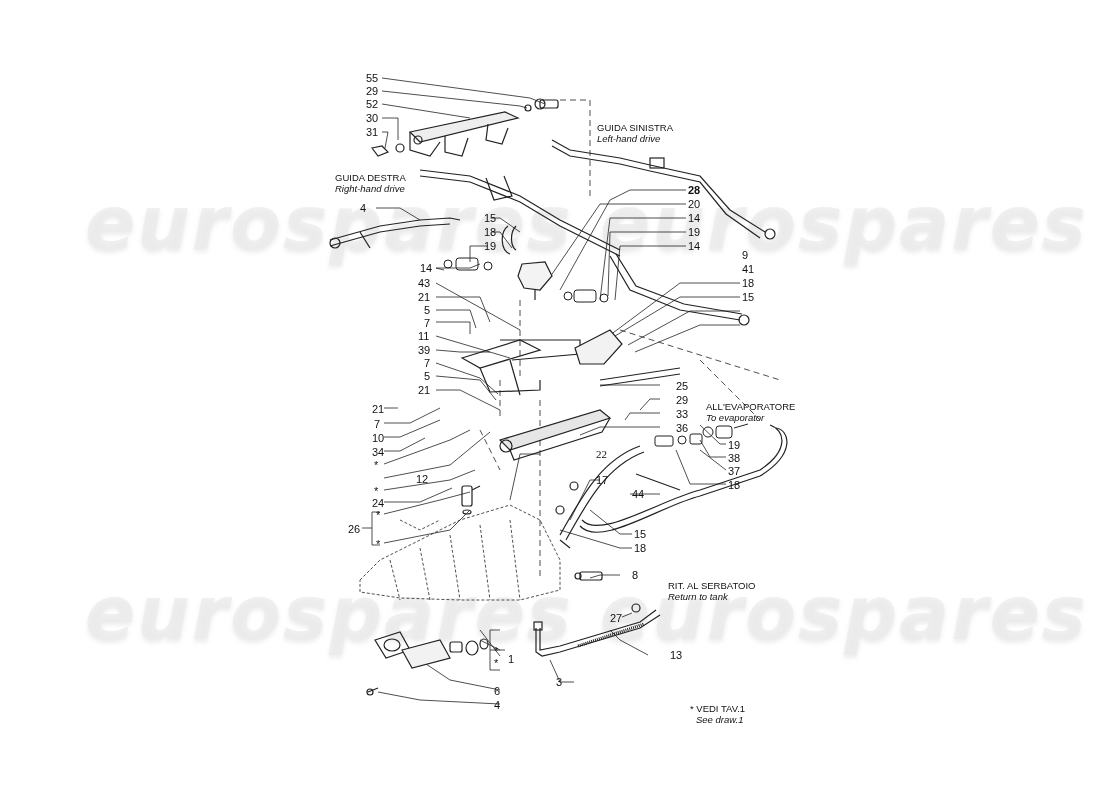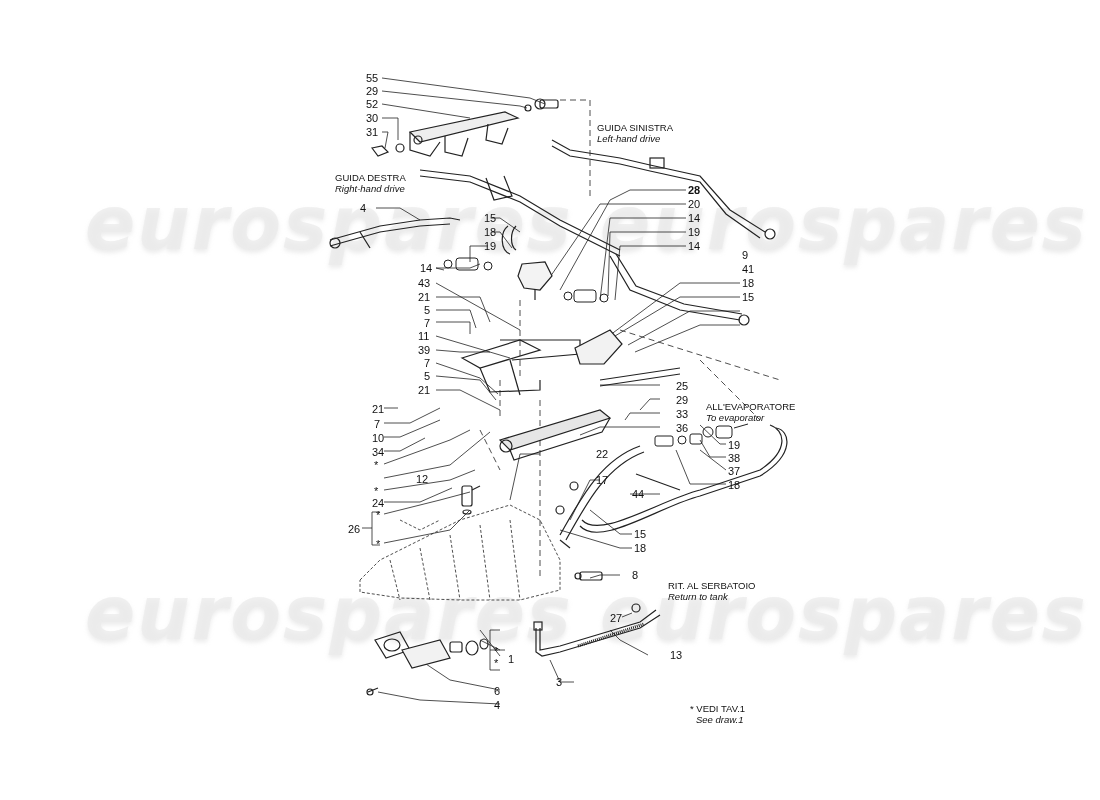--- a/index.html
+++ b/index.html
@@ -293,21 +293,21 @@
   <div class="lbl" style="left:676px;top:380px;">25</div>
   <div class="lbl" style="left:676px;top:394px;">29</div>
   <div class="lbl" style="left:676px;top:408px;">33</div>
   <div class="lbl" style="left:676px;top:422px;">36</div>
 
   <div class="lbl" style="left:728px;top:439px;">19</div>
   <div class="lbl" style="left:728px;top:452px;">38</div>
   <div class="lbl" style="left:728px;top:465px;">37</div>
   <div class="lbl" style="left:728px;top:479px;">18</div>
 
-  <div class="lbl" style="left:596px;top:448px;">22</div>
+  <div class="lbl" style="left:596px;top:448px;font-family:Liberation Serif, serif;">22</div>
   <div class="lbl" style="left:596px;top:474px;">17</div>
   <div class="lbl" style="left:632px;top:488px;">44</div>
   <div class="lbl" style="left:634px;top:528px;">15</div>
   <div class="lbl" style="left:634px;top:542px;">18</div>
 
   <div class="lbl" style="left:632px;top:569px;">8</div>
   <div class="lbl" style="left:610px;top:612px;">27</div>
   <div class="lbl" style="left:670px;top:649px;">13</div>
   <div class="lbl" style="left:556px;top:676px;">3</div>
 

